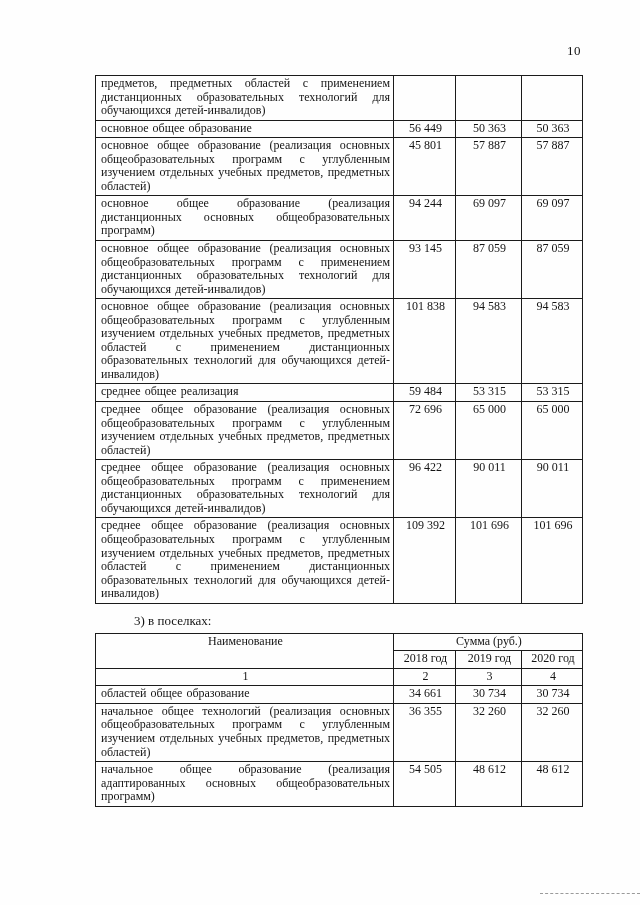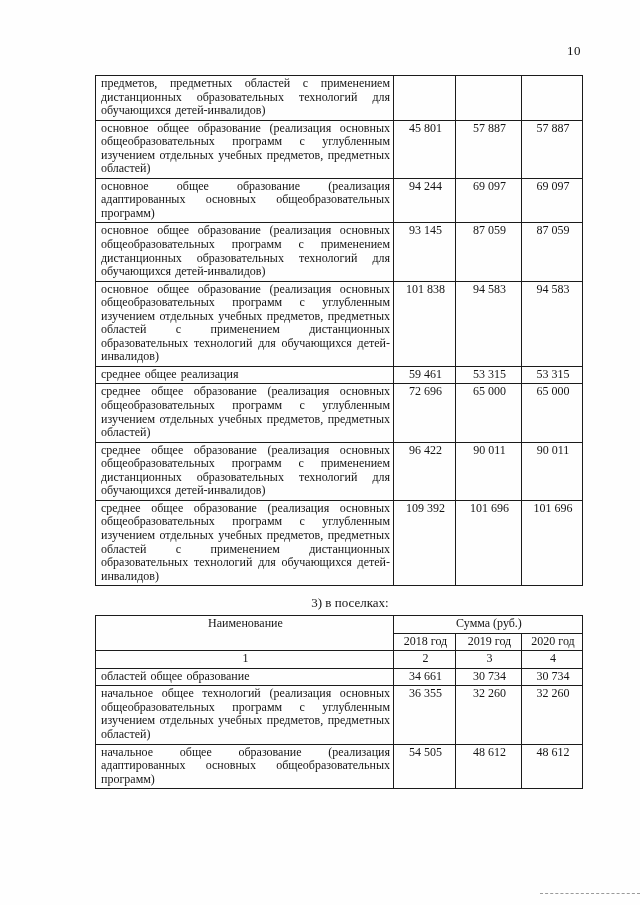--- a/index.html
+++ b/index.html
@@ -44,23 +44,22 @@
     text-align: center;
     padding: 1px 2px 2px 2px;
     white-space: nowrap;
   }
   td.hdr-cell {
     text-align: center;
     padding: 1px 2px;
     font-family: Liberation Serif, serif;
   }
   .section-label {
-    margin: 9px 0 4px 23px;
+    margin: 9px 0 4px 39px;
     font-size: 13px;
-    text-align: center;
   }
   .scan-artifact-line {
     position: absolute;
     left: 540px;
     top: 893px;
     width: 100px;
     border-top: 1px dashed #9a9a9a;
   }
 </style>
 </head>
@@ -78,46 +77,52 @@
         <col style="width:61px">
     </colgroup>
     <tbody>
       <tr>
         <td class="name-cell">предметов, предметных областей с применением дистанционных образовательных технологий для обучающихся детей-инвалидов)</td>
         <td class="num-cell"></td>
         <td class="num-cell"></td>
         <td class="num-cell"></td>
       </tr>
       <tr>
+        <td class="name-cell">основное общее образование</td>
+        <td class="num-cell">56 449</td>
+        <td class="num-cell">50 363</td>
+        <td class="num-cell">50 363</td>
+      </tr>
+      <tr>
         <td class="name-cell">основное общее образование (реализация основных общеобразовательных программ с углубленным изучением отдельных учебных предметов, предметных областей)</td>
         <td class="num-cell">45 801</td>
         <td class="num-cell">57 887</td>
         <td class="num-cell">57 887</td>
       </tr>
       <tr>
-        <td class="name-cell">основное общее образование (реализация адаптированных основных общеобразовательных программ)</td>
+        <td class="name-cell">основное общее образование (реализация дистанционных основных общеобразовательных программ)</td>
         <td class="num-cell">94 244</td>
         <td class="num-cell">69 097</td>
         <td class="num-cell">69 097</td>
       </tr>
       <tr>
         <td class="name-cell">основное общее образование (реализация основных общеобразовательных программ с применением дистанционных образовательных технологий для обучающихся детей-инвалидов)</td>
         <td class="num-cell">93 145</td>
         <td class="num-cell">87 059</td>
         <td class="num-cell">87 059</td>
       </tr>
       <tr>
         <td class="name-cell">основное общее образование (реализация основных общеобразовательных программ с углубленным изучением отдельных учебных предметов, предметных областей с применением дистанционных образовательных технологий для обучающихся детей-инвалидов)</td>
         <td class="num-cell">101 838</td>
         <td class="num-cell">94 583</td>
         <td class="num-cell">94 583</td>
       </tr>
       <tr>
         <td class="name-cell">среднее общее реализация</td>
-        <td class="num-cell">59 461</td>
+        <td class="num-cell">59 484</td>
         <td class="num-cell">53 315</td>
         <td class="num-cell">53 315</td>
       </tr>
       <tr>
         <td class="name-cell">среднее общее образование (реализация основных общеобразовательных программ с углубленным изучением отдельных учебных предметов, предметных областей)</td>
         <td class="num-cell">72 696</td>
         <td class="num-cell">65 000</td>
         <td class="num-cell">65 000</td>
       </tr>
       <tr>

